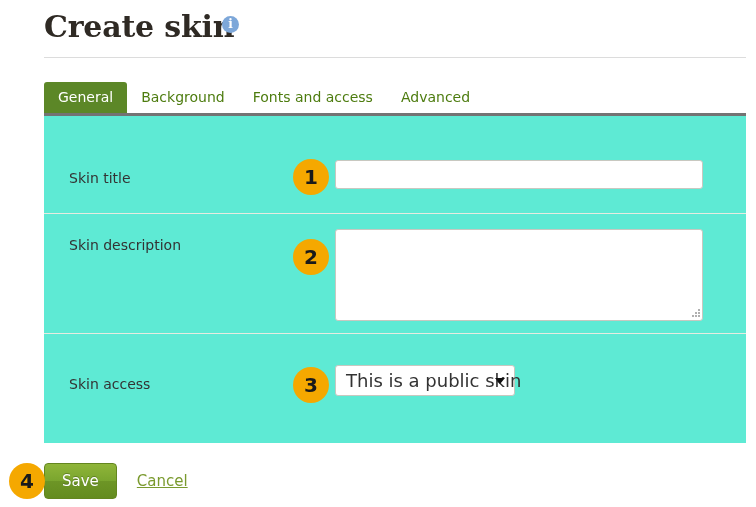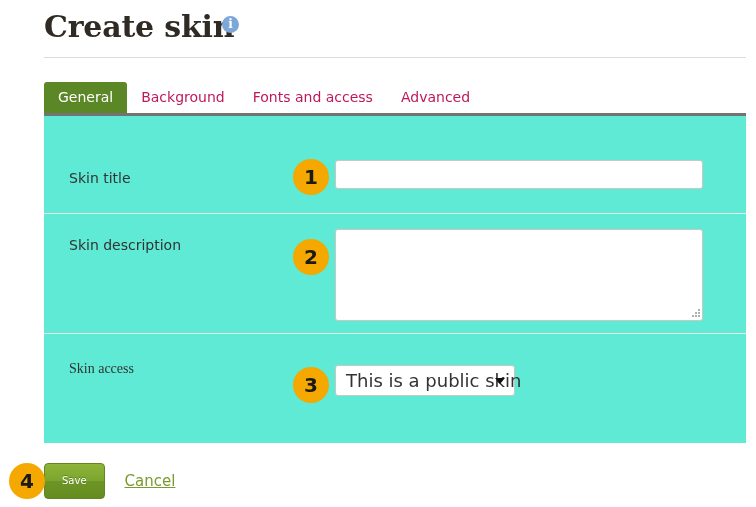--- a/index.html
+++ b/index.html
@@ -65,21 +65,21 @@
     border-bottom: 3px solid #737373;
     box-sizing: border-box;
     display: flex;
     align-items: flex-start;
   }
   .tab {
     height: 31px;
     line-height: 31px;
     padding: 0 14px;
     font-size: 14px;
-    color: #be185d;
+    color: #4d7c0f;
     cursor: pointer;
     white-space: nowrap;
     box-sizing: border-box;
   }
   .tab.active {
     background: #5c8727;
     color: #ffffff;
     border-radius: 3px 3px 0 0;
   }
 
@@ -105,21 +105,21 @@
 
   .field-label {
     position: absolute;
     left: 25px;
     font-size: 14px;
     color: #333333;
     white-space: nowrap;
   }
   .row-title .field-label { top: 54px; }
   .row-description .field-label { top: 23px; }
-  .row-access .field-label { top: 27px; font-family: Liberation Serif, serif; }
+  .row-access .field-label { top: 42px; }
 
   
   .text-input {
     position: absolute;
     left: 291px;
     top: 44px;
     width: 368px;
     height: 29px;
     background: #ffffff;
     border: 1px solid #c8c8c0;
@@ -231,21 +231,21 @@
     align-items: center;
   }
   .btn-save {
     height: 36px;
     padding: 0 17px;
     border: 1px solid #63861f;
     border-radius: 4px;
     background: linear-gradient(to bottom, #8fb539 0%, #7aa52e 50%, #6d9526 51%, #648c1f 100%);
     color: #ffffff;
     font-family: "DejaVu Sans", "Liberation Sans", sans-serif;
-    font-size: 10px;
+    font-size: 15px;
     line-height: 34px;
     cursor: pointer;
     box-sizing: border-box;
     text-shadow: 0 -1px 0 rgba(0,0,0,0.25);
   }
   .btn-cancel {
     margin-left: 20px;
     font-size: 15px;
     color: #7a9a2e;
     text-decoration: underline;

